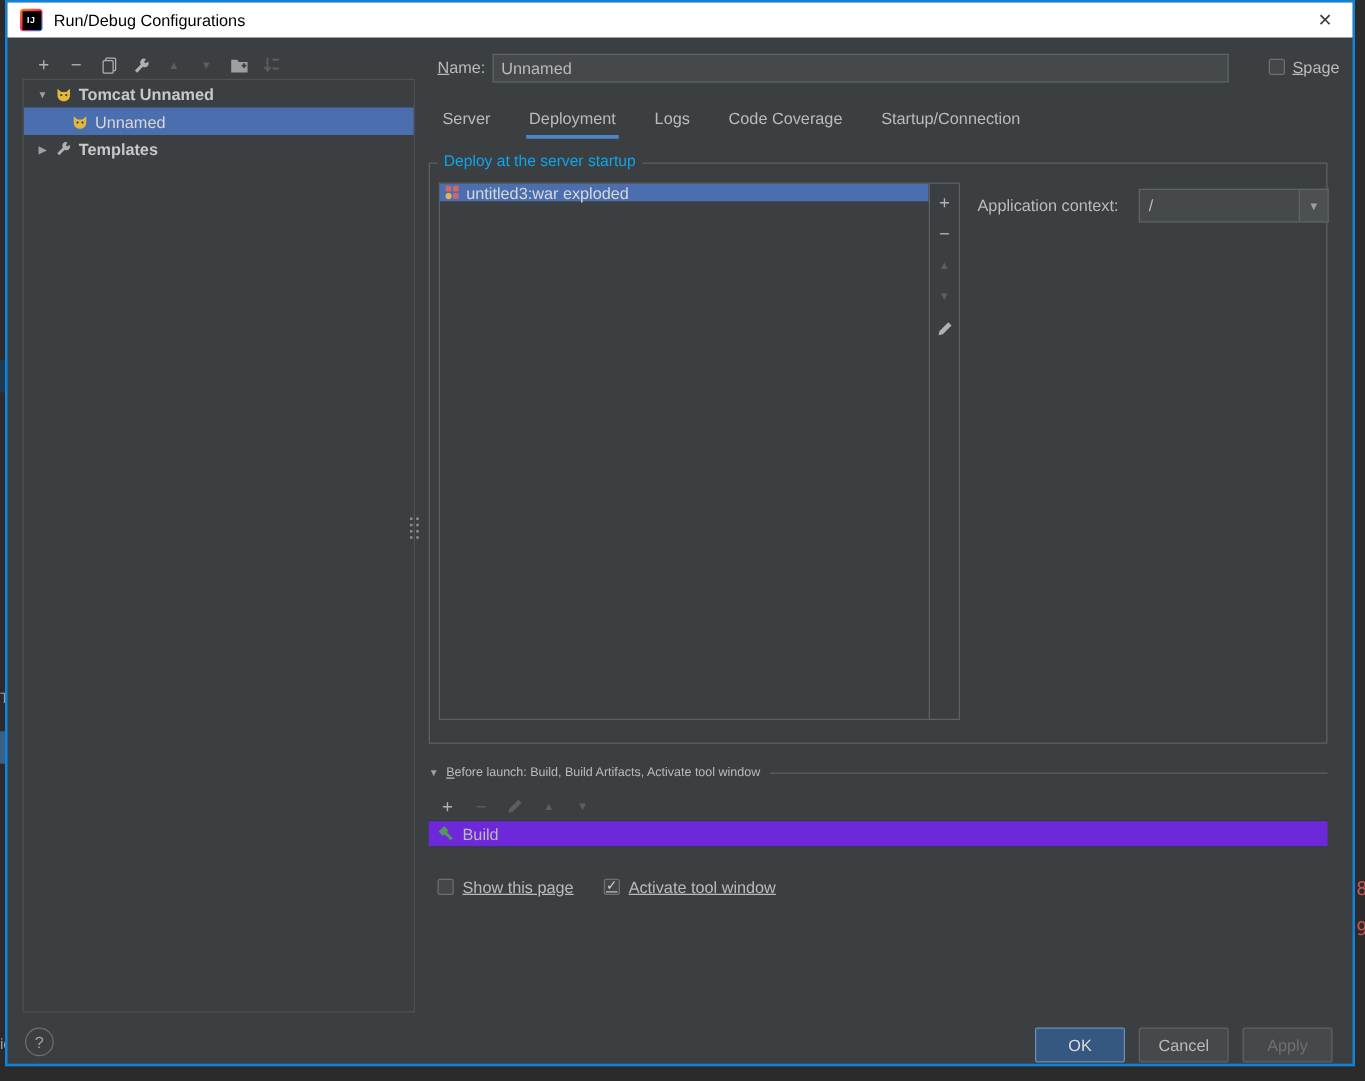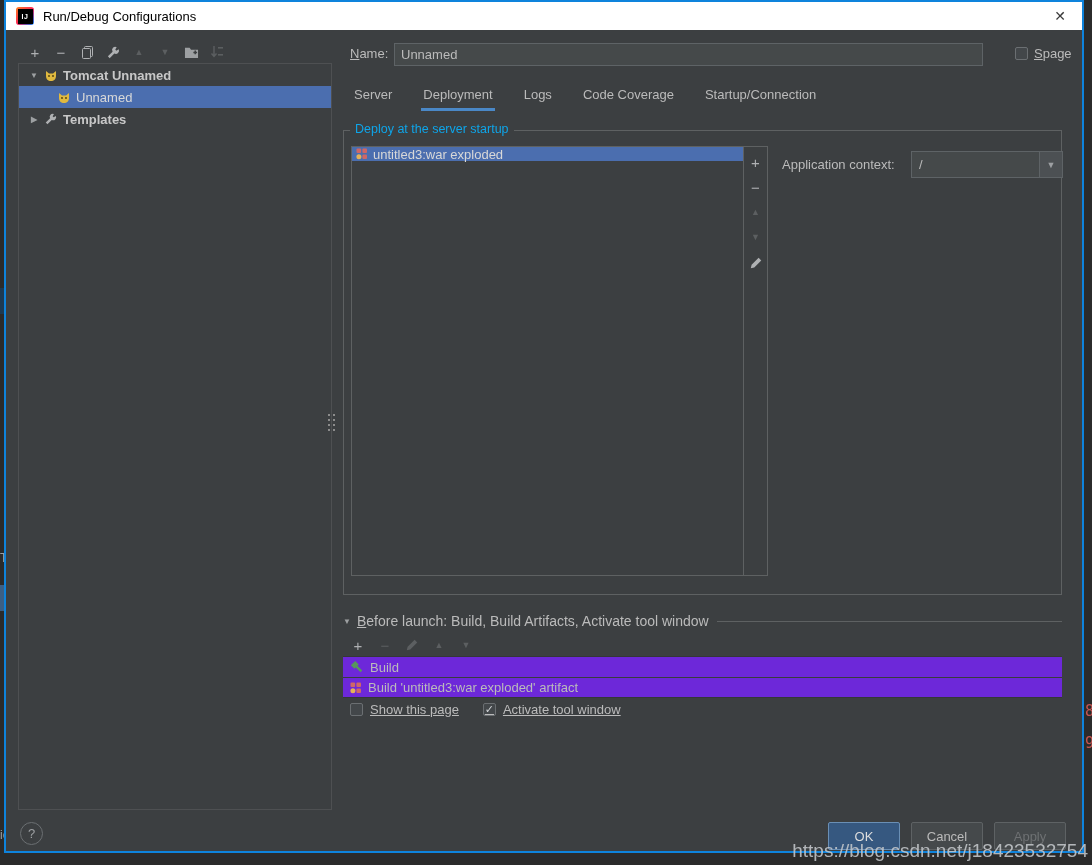--- a/index.html
+++ b/index.html
@@ -77,21 +77,21 @@
   .appctx-label { position:absolute; left:776px; top:121px; height:27px; display:flex; align-items:center; }
   .combo { position:absolute; left:905px; top:121px; width:152px; height:27px; display:flex; }
   .combo-value { flex:1; background:#45494a; border:1px solid #5e6366; color:#bbbbbb;
     display:flex; align-items:center; padding:0 7px; }
   .combo-btn { width:23px; background:#4c5053; border:1px solid #5e6366; border-left:none;
     display:flex; align-items:center; justify-content:center; color:#9da0a3; font-size:9px; cursor:pointer; }
 
   
   .bl-header { position:absolute; left:337px; top:583px; width:719px; display:flex; align-items:center; }
   .bl-header .arrow { font-size:8px; color:#9da0a2; margin-right:6px; }
-  .bl-header .txt { font-size:14px; color:#bbbbbb; white-space:nowrap; }
+  .bl-header .txt { font-size:10px; color:#bbbbbb; white-space:nowrap; }
   .bl-header .rule { flex:1; height:1px; background:#5e6162; margin-left:8px; }
   .bl-toolbar { position:absolute; left:341px; top:605px; display:flex; gap:5px; }
   .bl-list { position:absolute; left:337px; top:626px; width:719px;
     border-top:1px solid #353738; border-bottom:1px solid #353738; }
   .bl-row { height:20px; display:flex; align-items:center; gap:6px; padding-left:7px; background:#6d28d9; }
   .bl-row + .bl-row { border-top:1px solid #393c3d; }
   .bl-checks { position:absolute; left:344px; top:672px; display:flex; align-items:center; gap:7px;text-decoration:underline; }
   .bl-checks .gap { width:10px; }
 
   
@@ -267,43 +267,33 @@
         <div class="ibtn small-arrow dis">▼</div>
       </div>
 
       <div class="bl-list">
         <div class="bl-row">
           <svg width="14" height="14" viewBox="0 0 16 16">
             <path d="M3 4 L6 1 L10 5 L8.5 6.5 L14 12 L12 14 L6.5 8.5 L5 10 L1 6z" fill="#57965c"></path>
           </svg>
           <span>Build</span>
         </div>
-        <div class="bl-row">
-          <svg width="12" height="12" viewBox="0 0 12 12">
-            <rect x="0.5" y="0.5" width="4.6" height="4.6" rx="1" fill="#cf6767"></rect>
-            <rect x="6.4" y="0.5" width="4.6" height="4.6" rx="1" fill="#cf6767"></rect>
-            <rect x="6.4" y="6.4" width="4.6" height="4.6" rx="1" fill="#cf6767"></rect>
-            <circle cx="2.9" cy="8.8" r="2.5" fill="#e6b258"></circle>
-          </svg>
-          <span>Build 'untitled3:war exploded' artifact</span>
-        </div>
       </div>
 
       <div class="bl-checks">
         <span class="checkbox"></span>
         <span>Show this page</span>
         <span class="gap"></span>
         <span class="checkbox">
             <span>✓</span>
           </span>
         <span>Activate tool window</span>
       </div>
 
       <div class="help-btn">?</div>
       <div class="btn primary" style="left:822px;">OK</div>
       <div class="btn" style="left:905px;">Cancel</div>
       <div class="btn disabled" style="left:988px;">Apply</div>
 
     </div>
   </div>
 
-  <div class="watermark">https://blog.csdn.net/j18423532754</div>
 </div>
 
 </body></html>

